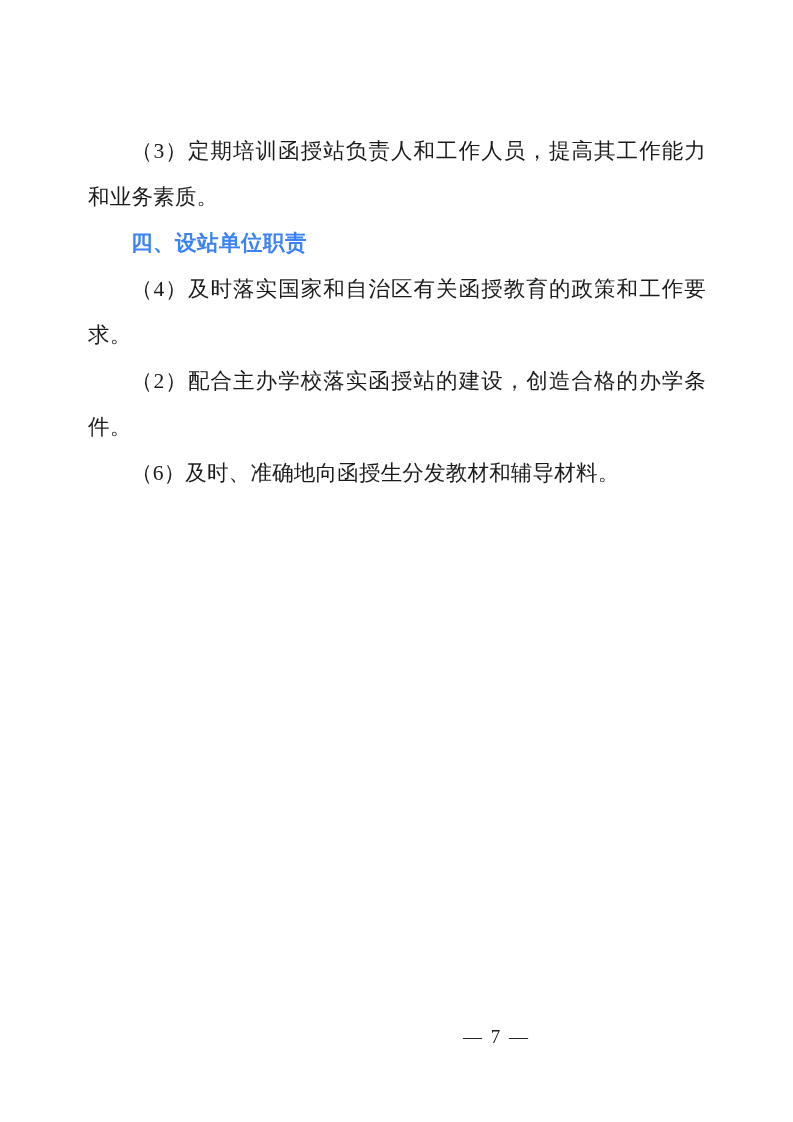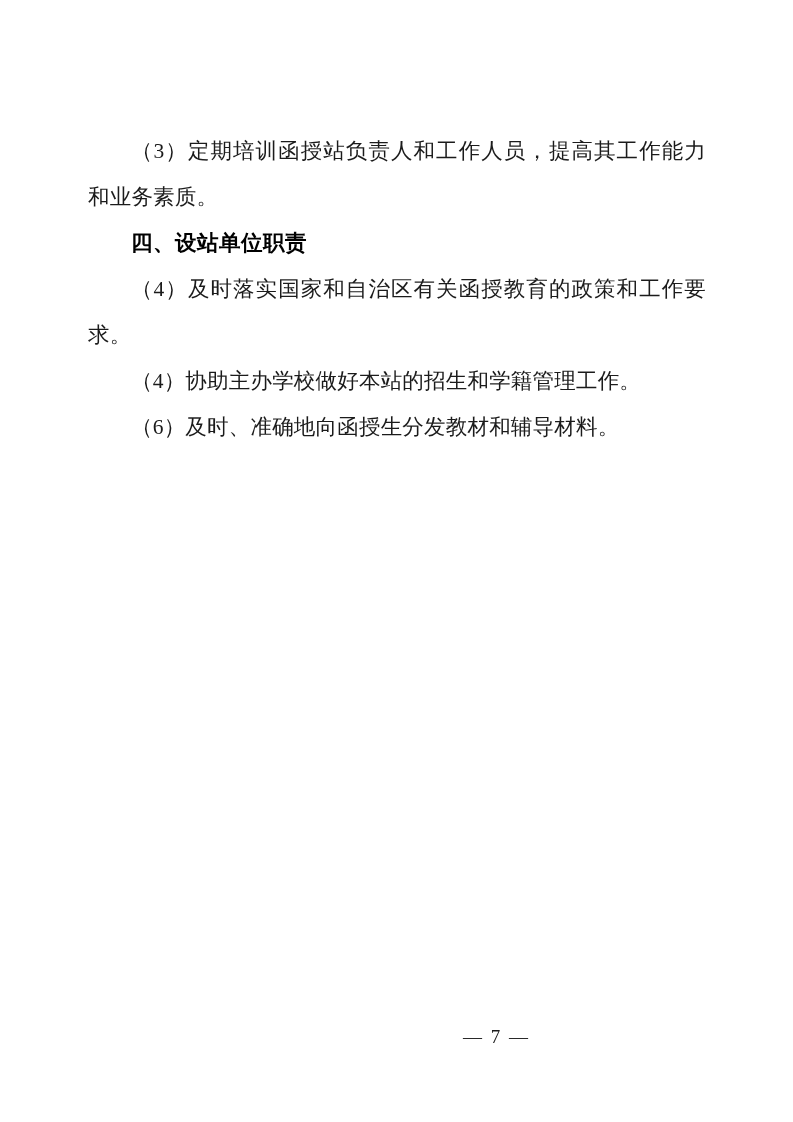--- a/index.html
+++ b/index.html
@@ -30,21 +30,21 @@
     text-justify: inter-ideograph;
     margin: 0;
     letter-spacing: 0.2px;
   }
   .indent {
     text-indent: 2em;
   }
   .heading {
     font-size: 21.5px;
     line-height: 46px;
-    color: #000000;
+    color: #3b82f6;
     font-weight: bold;
     text-indent: 2em;
     margin: 0;
     font-family: "Liberation Sans", "DejaVu Sans", sans-serif;
     letter-spacing: 0.5px;
   }
   .pagenum {
     position: absolute;
     left: 0;
     right: 0;
@@ -60,19 +60,19 @@
   }
 </style>
 </head>
 <body>
 
 <div class="page">
   <div class="content">
     <p class="para indent">（3）定期培训函授站负责人和工作人员，提高其工作能力和业务素质。</p>
     <p class="heading">四、设站单位职责</p>
     <p class="para indent">（4）及时落实国家和自治区有关函授教育的政策和工作要求。</p>
-    <p class="para indent">（4）协助主办学校做好本站的招生和学籍管理工作。</p>
+    <p class="para indent">（2）配合主办学校落实函授站的建设，创造合格的办学条件。</p>
     <p class="para indent">（6）及时、准确地向函授生分发教材和辅导材料。</p>
   </div>
   <div class="pagenum">
     <span>— 7 —</span>
   </div>
 </div>
 
 </body></html>

